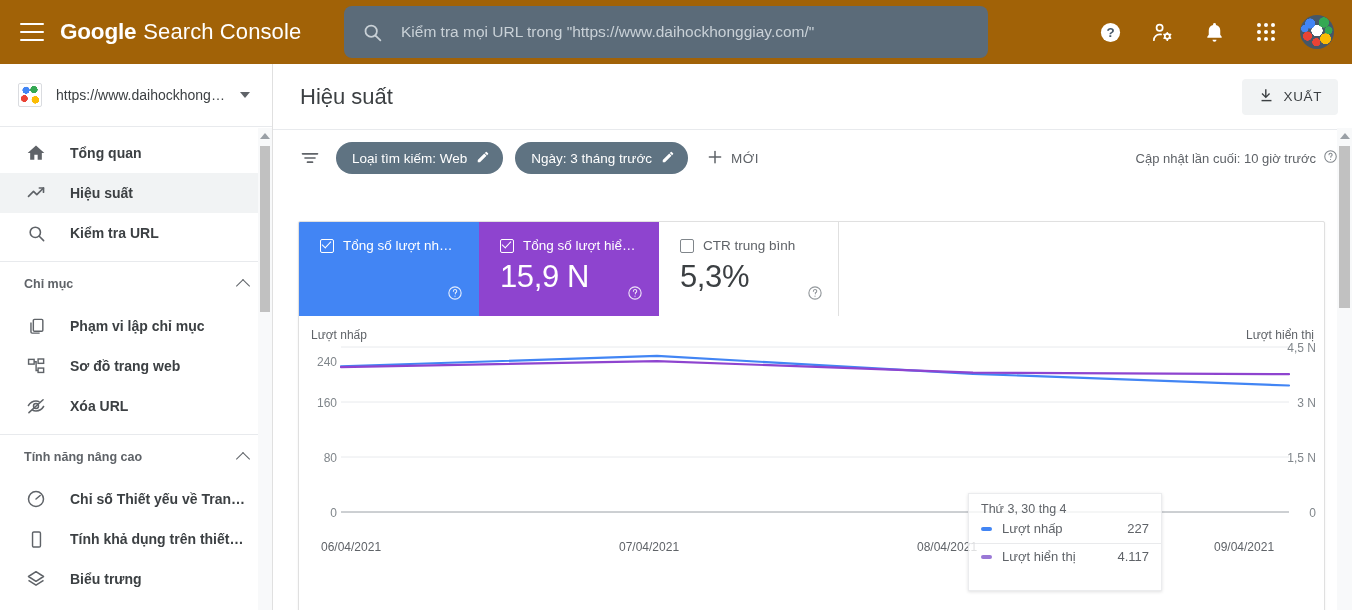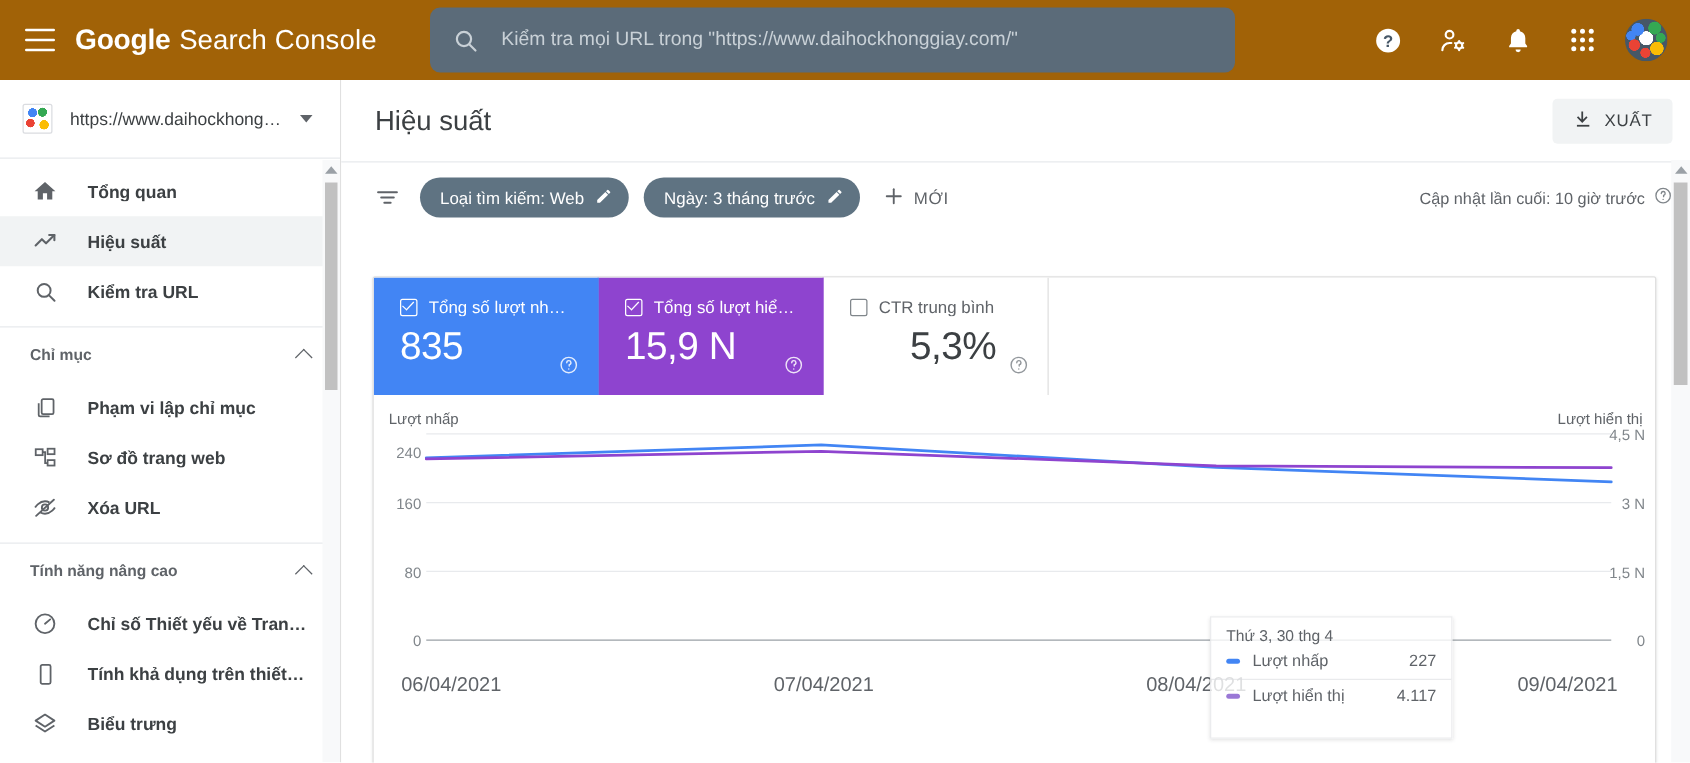--- a/index.html
+++ b/index.html
@@ -182,31 +182,31 @@
   .cbox { width: 14px; height: 14px; flex: 0 0 14px; border-radius: 2px; position: relative; }
   .cbox.on { border: 1.6px solid #fff; }
   .cbox.on::after {
     content: ""; position: absolute; left: 2.6px; top: -.2px;
     width: 4px; height: 8px; border: solid #fff; border-width: 0 1.7px 1.7px 0;
     transform: rotate(43deg);
   }
   .cbox.off { border: 1.6px solid #80868b; }
   .card-val { font-size: 31px; font-weight: 400; margin-top: 6px; letter-spacing: -.4px; }
   .card.sel-clicks .card-val, .card.sel-impr .card-val { color: #fff; }
-  .card.unsel .card-val { color: #3c4043; margin-left: 48px; }
+  .card.unsel .card-val { color: #3c4043; }
   .card-help { position: absolute; right: 15px; bottom: 11px; opacity: .85; }
 
   
   .chart { position: relative; width: 1027px; height: 315px; }
   .ax-name { position: absolute; font-size: 12px; color: #5f6368; }
   .ax-name.left { left: 12px; top: 12px; }
   .ax-name.right { right: 12px; top: 12px; }
   .tick { position: absolute; font-size: 12px; color: #80868b; }
   .tick.l { right: auto; text-align: right; width: 42px; }
-  .xtick { position: absolute; font-size: 16px; color: #5f6368; top: 224px; }
+  .xtick { position: absolute; font-size: 12px; color: #5f6368; top: 224px; }
 
   
   .tooltip {
     position: absolute; left: 669px; top: 271px;
     width: 194px; height: 98px;
     background: rgba(255,255,255,.80);
     border: 1px solid rgba(218,220,224,.55);
     box-shadow: 0 1px 3px rgba(60,64,67,.16);
     z-index: 30; pointer-events: none;
     font-size: 13px; color: #5f6368;
@@ -474,21 +474,20 @@
 
     <div class="panel">
 
       <div class="cards">
 
         <div class="card sel-clicks">
           <div class="card-head">
             <span class="cbox on"></span>
             <span class="card-label">Tổng số lượt nh…</span>
           </div>
-          <div class="card-val">835</div>
           <span class="card-help">
             <svg width="16" height="16" viewBox="0 0 24 24" fill="none" stroke="#ffffff" stroke-width="1.7">
               <circle cx="12" cy="12" r="9.2"></circle>
                 <path d="M9.6 9.3a2.5 2.5 0 1 1 3 2.4v1.6" stroke-linecap="round"></path>
               <circle cx="12" cy="16.8" r=".9" fill="#ffffff" stroke="none"></circle>
             </svg>
           </span>
         </div>
 
         <div class="card sel-impr">

